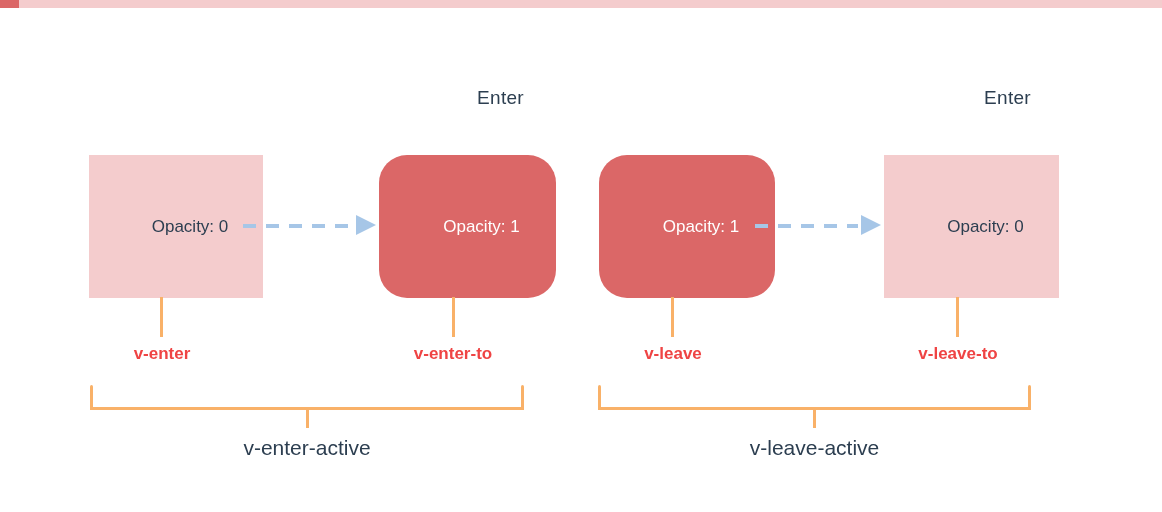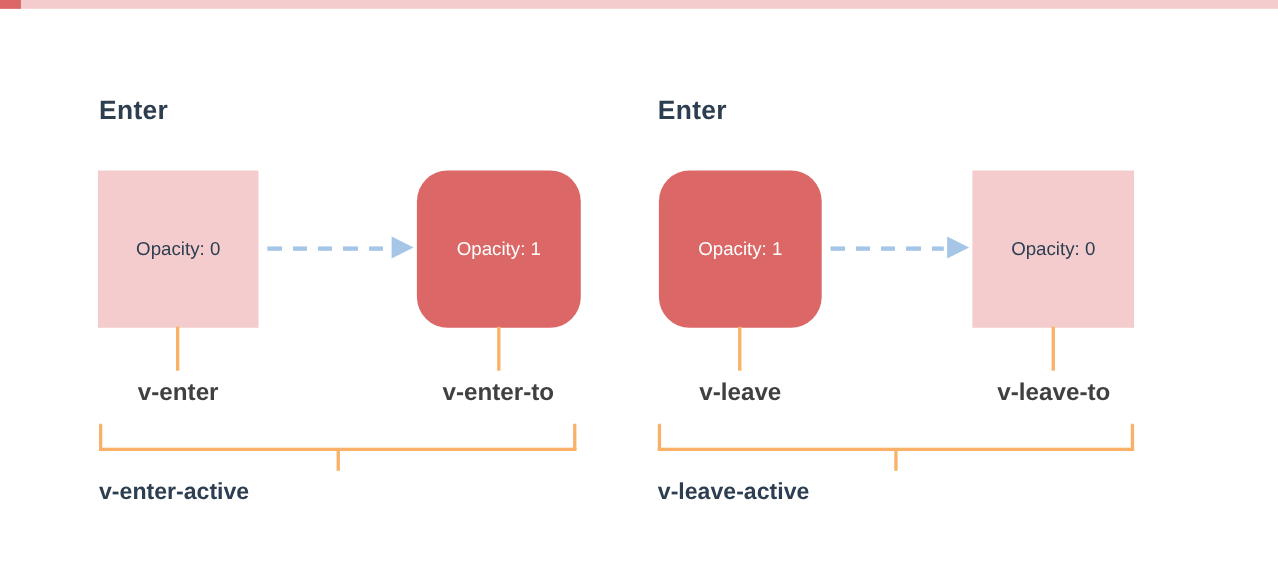--- a/index.html
+++ b/index.html
@@ -12,31 +12,32 @@
     font-family: "Liberation Sans", sans-serif;
   }
 
   
   .top-strip { position: absolute; top: 0; left: 0; width: 100%; height: 8px; background: #f4cccd; }
   .top-accent { position: absolute; top: 0; left: 0; width: 19px; height: 8px; background: #db6767; }
 
   
   .section-title {
     position: absolute; top: 87px;
-    font-size: 24px; font-weight: 700; color: #2c3e50;
-    text-align: left; letter-spacing: 0.3px;
+    font-size: 19px; font-weight: 400; color: #2c3e50;
+    text-align: right; letter-spacing: 0.3px;
   }
   .t-enter { left: 90px;  width: 434px; }
   .t-leave { left: 598px; width: 433px; }
 
   
   .box {
     position: absolute; top: 155px; height: 143px;
     display: flex; align-items: center; justify-content: center;
     font-size: 17px;
+    padding-left: 28px;
   }
   .box-faded { background: #f4cccd; color: #2c3e50; }
   .box-solid { background: #db6767; color: #ffffff; border-radius: 28px; }
   .b1 { left: 89px;  width: 146px; }
   .b2 { left: 379px; width: 149px; }
   .b3 { left: 599px; width: 148px; }
   .b4 { left: 884px; width: 147px; }
 
   
   .dashes {
@@ -58,21 +59,21 @@
   
   .conn { position: absolute; top: 297px; width: 3px; height: 40px; background: #f9b168; }
   .c1 { left: 160px; }
   .c2 { left: 452px; }
   .c3 { left: 671px; }
   .c4 { left: 956px; }
 
   
   .class-label {
     position: absolute; top: 344px; width: 160px;
-    font-size: 22px; font-weight: 700; color: #404040; text-align: center;
+    font-size: 17px; font-weight: 700; color: #ef4444; text-align: center;
   }
   .l1 { left: 82px; }
   .l2 { left: 373px; }
   .l3 { left: 593px; }
   .l4 { left: 878px; }
 
   
   .bracket { position: absolute; top: 385px; height: 45px; }
   .br-enter { left: 90px;  width: 434px; }
   .br-leave { left: 598px; width: 433px; }
@@ -81,21 +82,21 @@
     background: #f9b168; border-radius: 2px;
   }
   .bracket .tick-l { left: 0; }
   .bracket .tick-r { right: 0; }
   .bracket .bar { position: absolute; left: 0; right: 0; top: 22px; height: 3px; background: #f9b168; }
   .bracket .stem { position: absolute; left: calc(50% - 1.5px); top: 25px; width: 3px; height: 18px; background: #f9b168; }
 
   
   .active-label {
     position: absolute; top: 436px;
-    font-size: 21px; font-weight: 700; color: #2c3e50; 
+    font-size: 21px; font-weight: 400; color: #2c3e50; text-align: center;
   }
   .al-enter { left: 90px;  width: 434px; }
   .al-leave { left: 598px; width: 433px; }
 </style>
 </head>
 <body>
 
 <div class="canvas">
 
   <div class="top-strip"></div>

